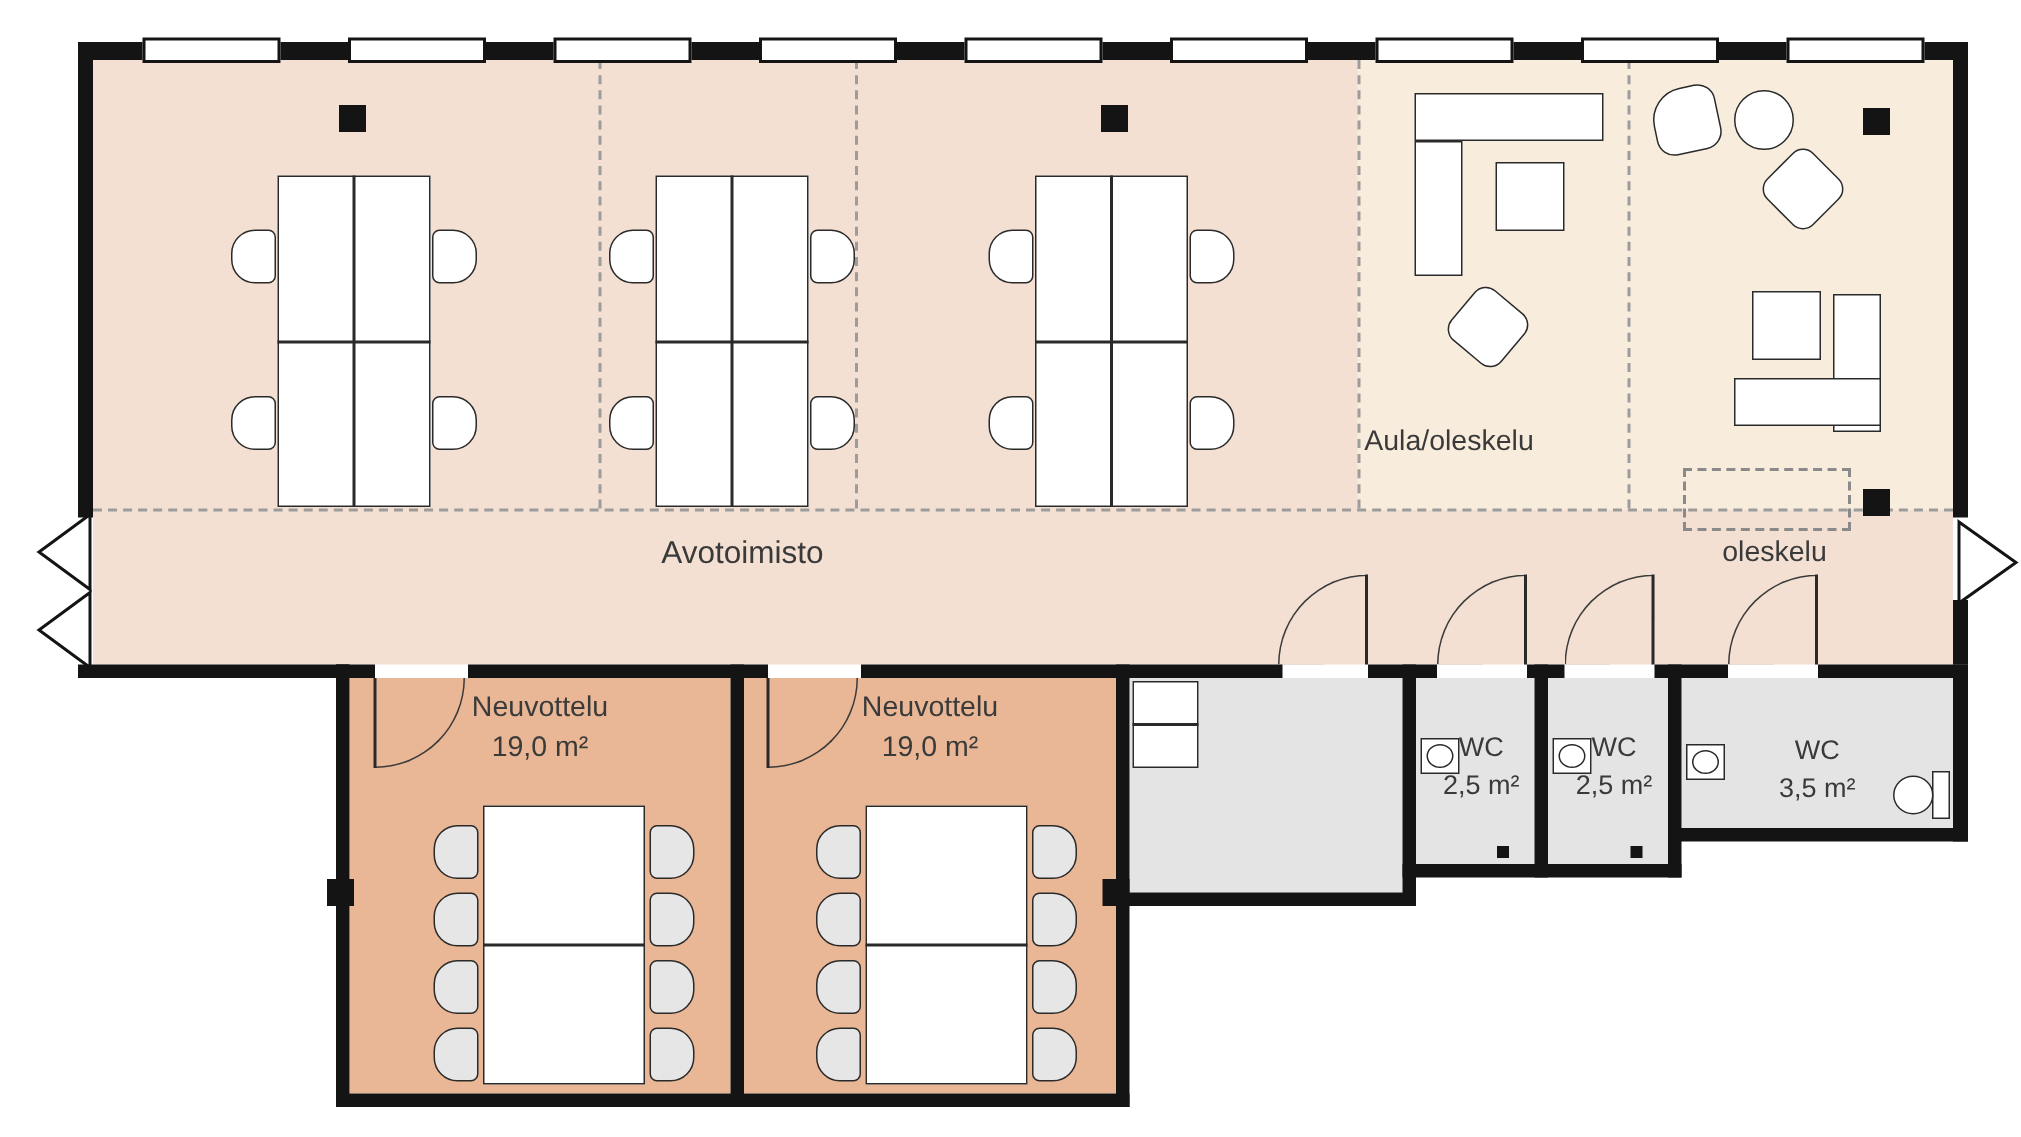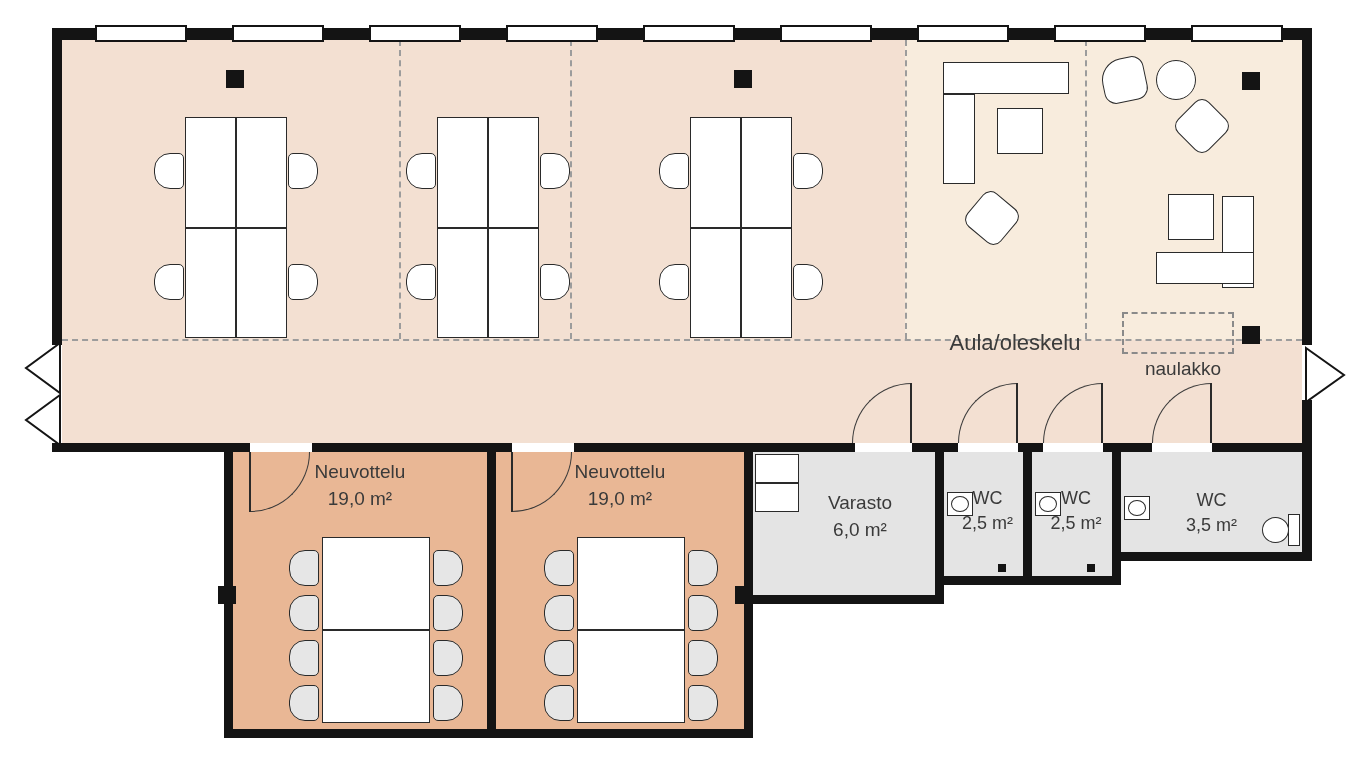--- a/index.html
+++ b/index.html
@@ -186,38 +186,37 @@
   <div class="leaf" style="left:1210px;top:383px;height:60px;"></div>
 
   <svg style="position:absolute;left:22px;top:341px;" width="40" height="106">
     <polygon points="38,2 4,27 38,52" fill="#ffffff" stroke="#141414" stroke-width="2"></polygon>
     <polygon points="38,54 4,79 38,104" fill="#ffffff" stroke="#141414" stroke-width="2"></polygon>
   </svg>
   <svg style="position:absolute;left:1304px;top:346px;" width="42" height="58">
     <polygon points="2,2 40,29 2,56" fill="#ffffff" stroke="#141414" stroke-width="2"></polygon>
   </svg>
 
-  <div class="lbl" style="left:925px;top:282px;width:180px;font-size:22px;margin-top:46px;">
+  <div class="lbl" style="left:380px;top:354px;width:230px;font-size:21px;">
+    <div>Avotoimisto</div>
+  </div>
+  <div class="lbl" style="left:876px;top:282px;width:180px;font-size:19px;">
     <div>Aula/oleskelu</div>
   </div>
   <div class="lbl" style="left:1125px;top:356px;width:116px;font-size:19px;">
-    <div>naulakko</div>
+    <div>oleskelu</div>
   </div>
   <div class="lbl" style="left:233px;top:459px;width:254px;font-size:19px;">
     <div>Neuvottelu</div>
     <div>19,0 m²</div>
   </div>
   <div class="lbl" style="left:496px;top:459px;width:248px;font-size:19px;">
     <div>Neuvottelu</div>
     <div>19,0 m²</div>
   </div>
-  <div class="lbl" style="left:795px;top:490px;width:130px;font-size:19px;">
-    <div>Varasto</div>
-    <div>6,0 m²</div>
-  </div>
   <div class="lbl" style="left:952px;top:486px;width:71px;font-size:18px;">
     <div>WC</div>
     <div>2,5 m²</div>
   </div>
   <div class="lbl" style="left:1040px;top:486px;width:72px;font-size:18px;">
     <div>WC</div>
     <div>2,5 m²</div>
   </div>
   <div class="lbl" style="left:1121px;top:488px;width:181px;font-size:18px;">
     <div>WC</div>

